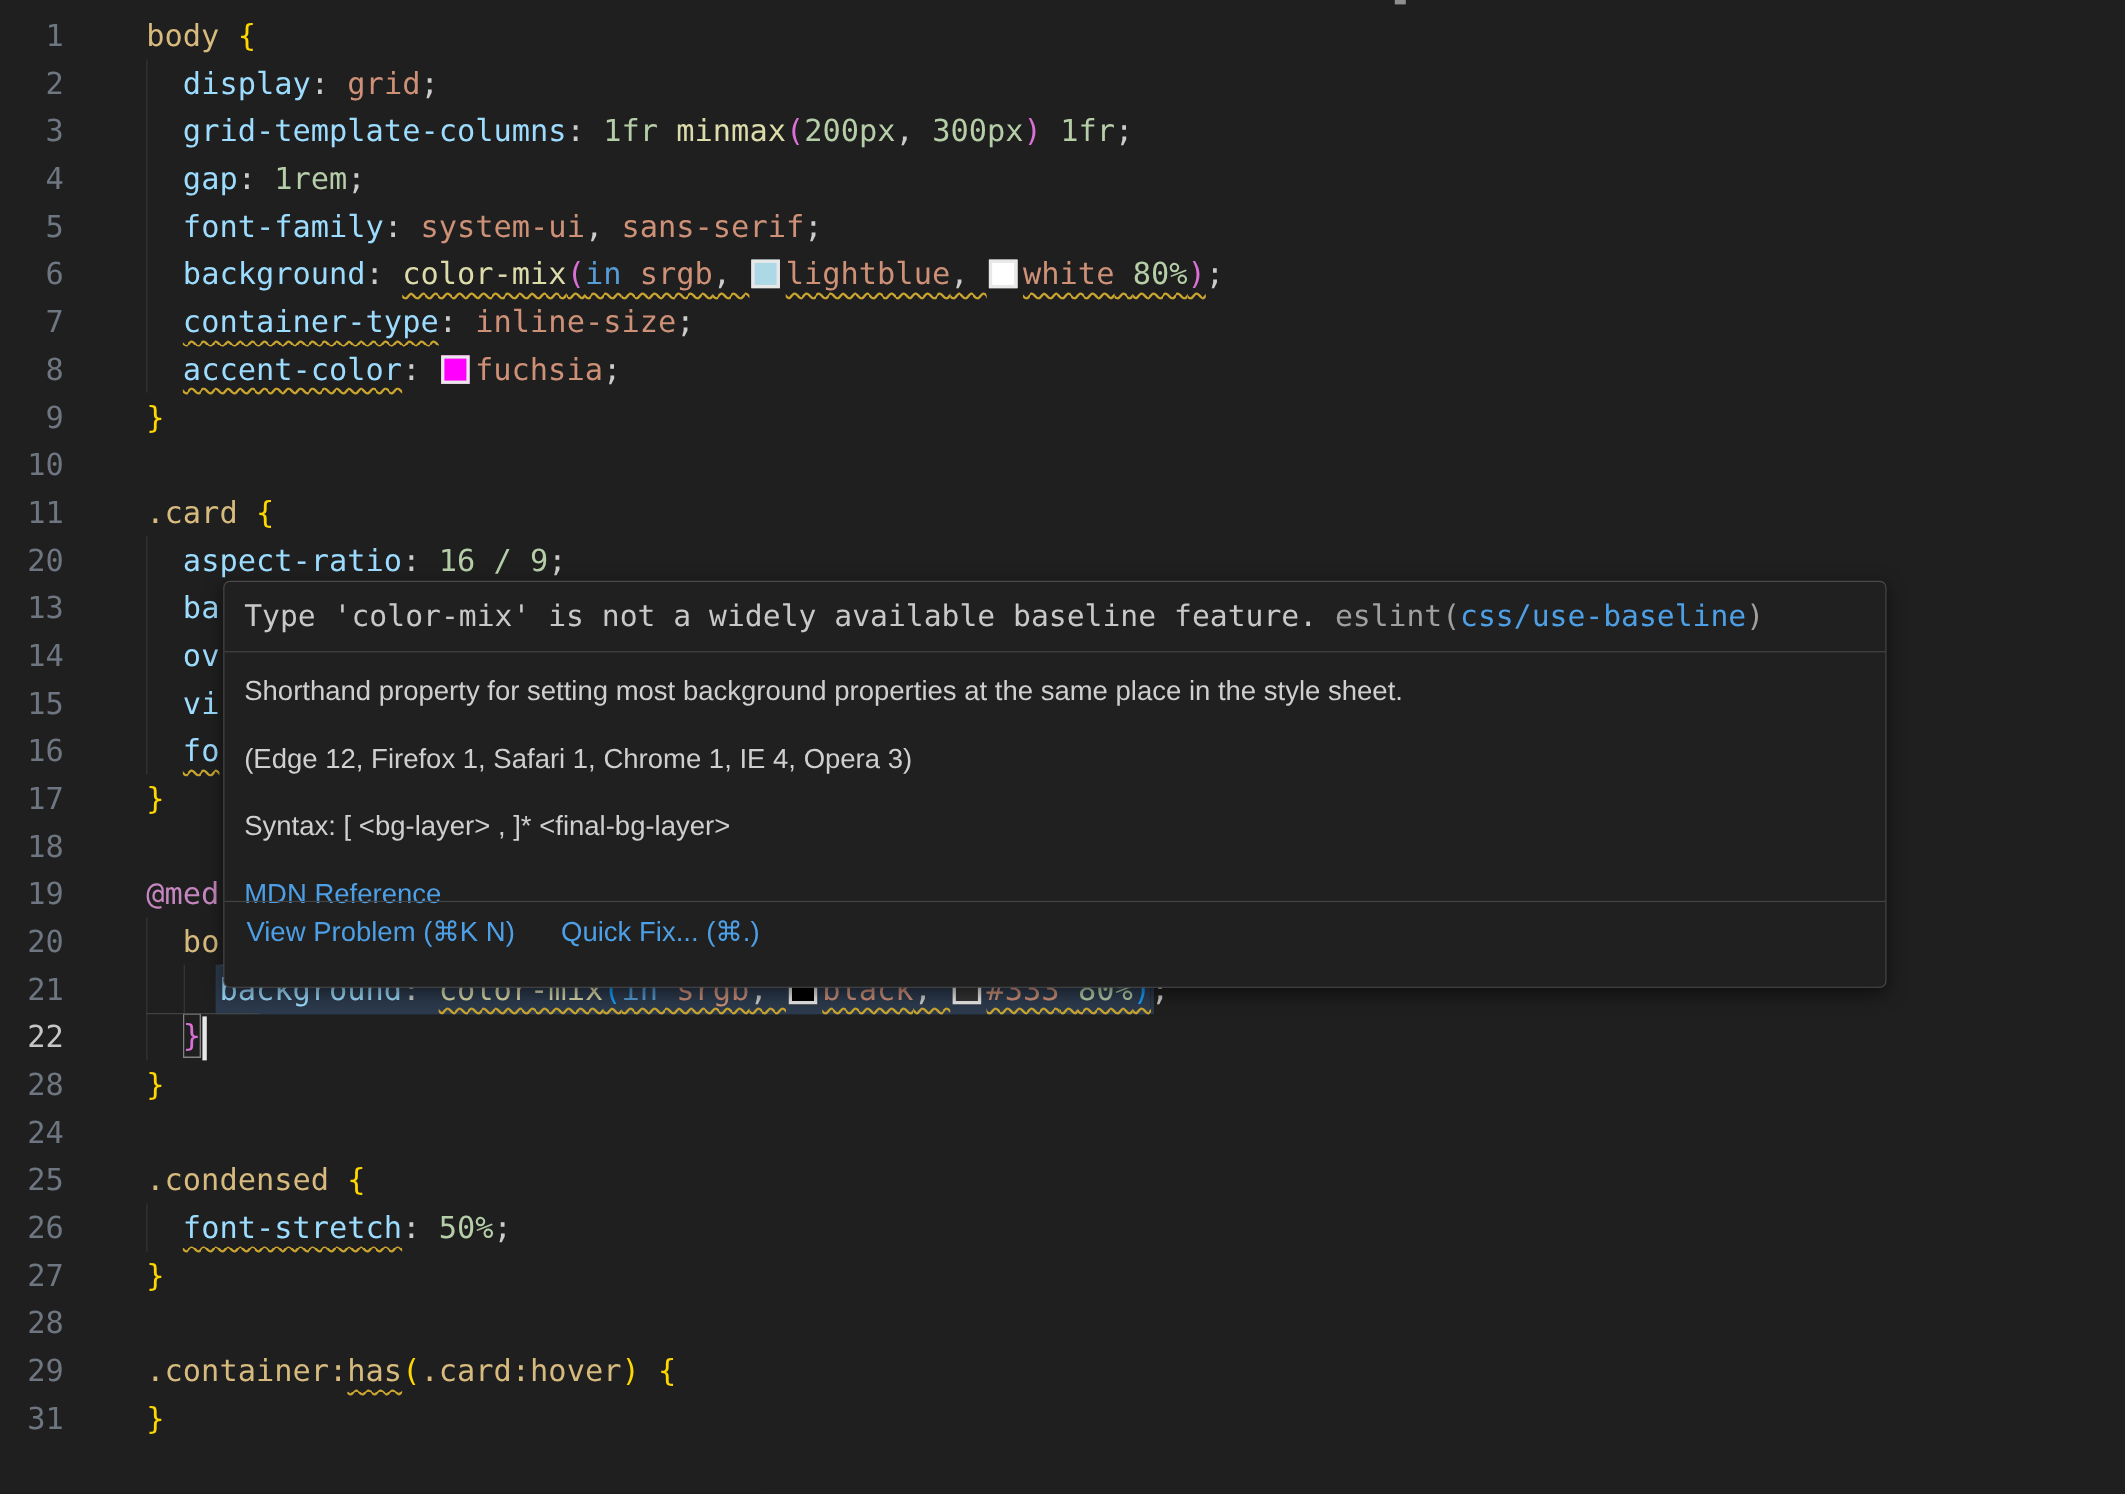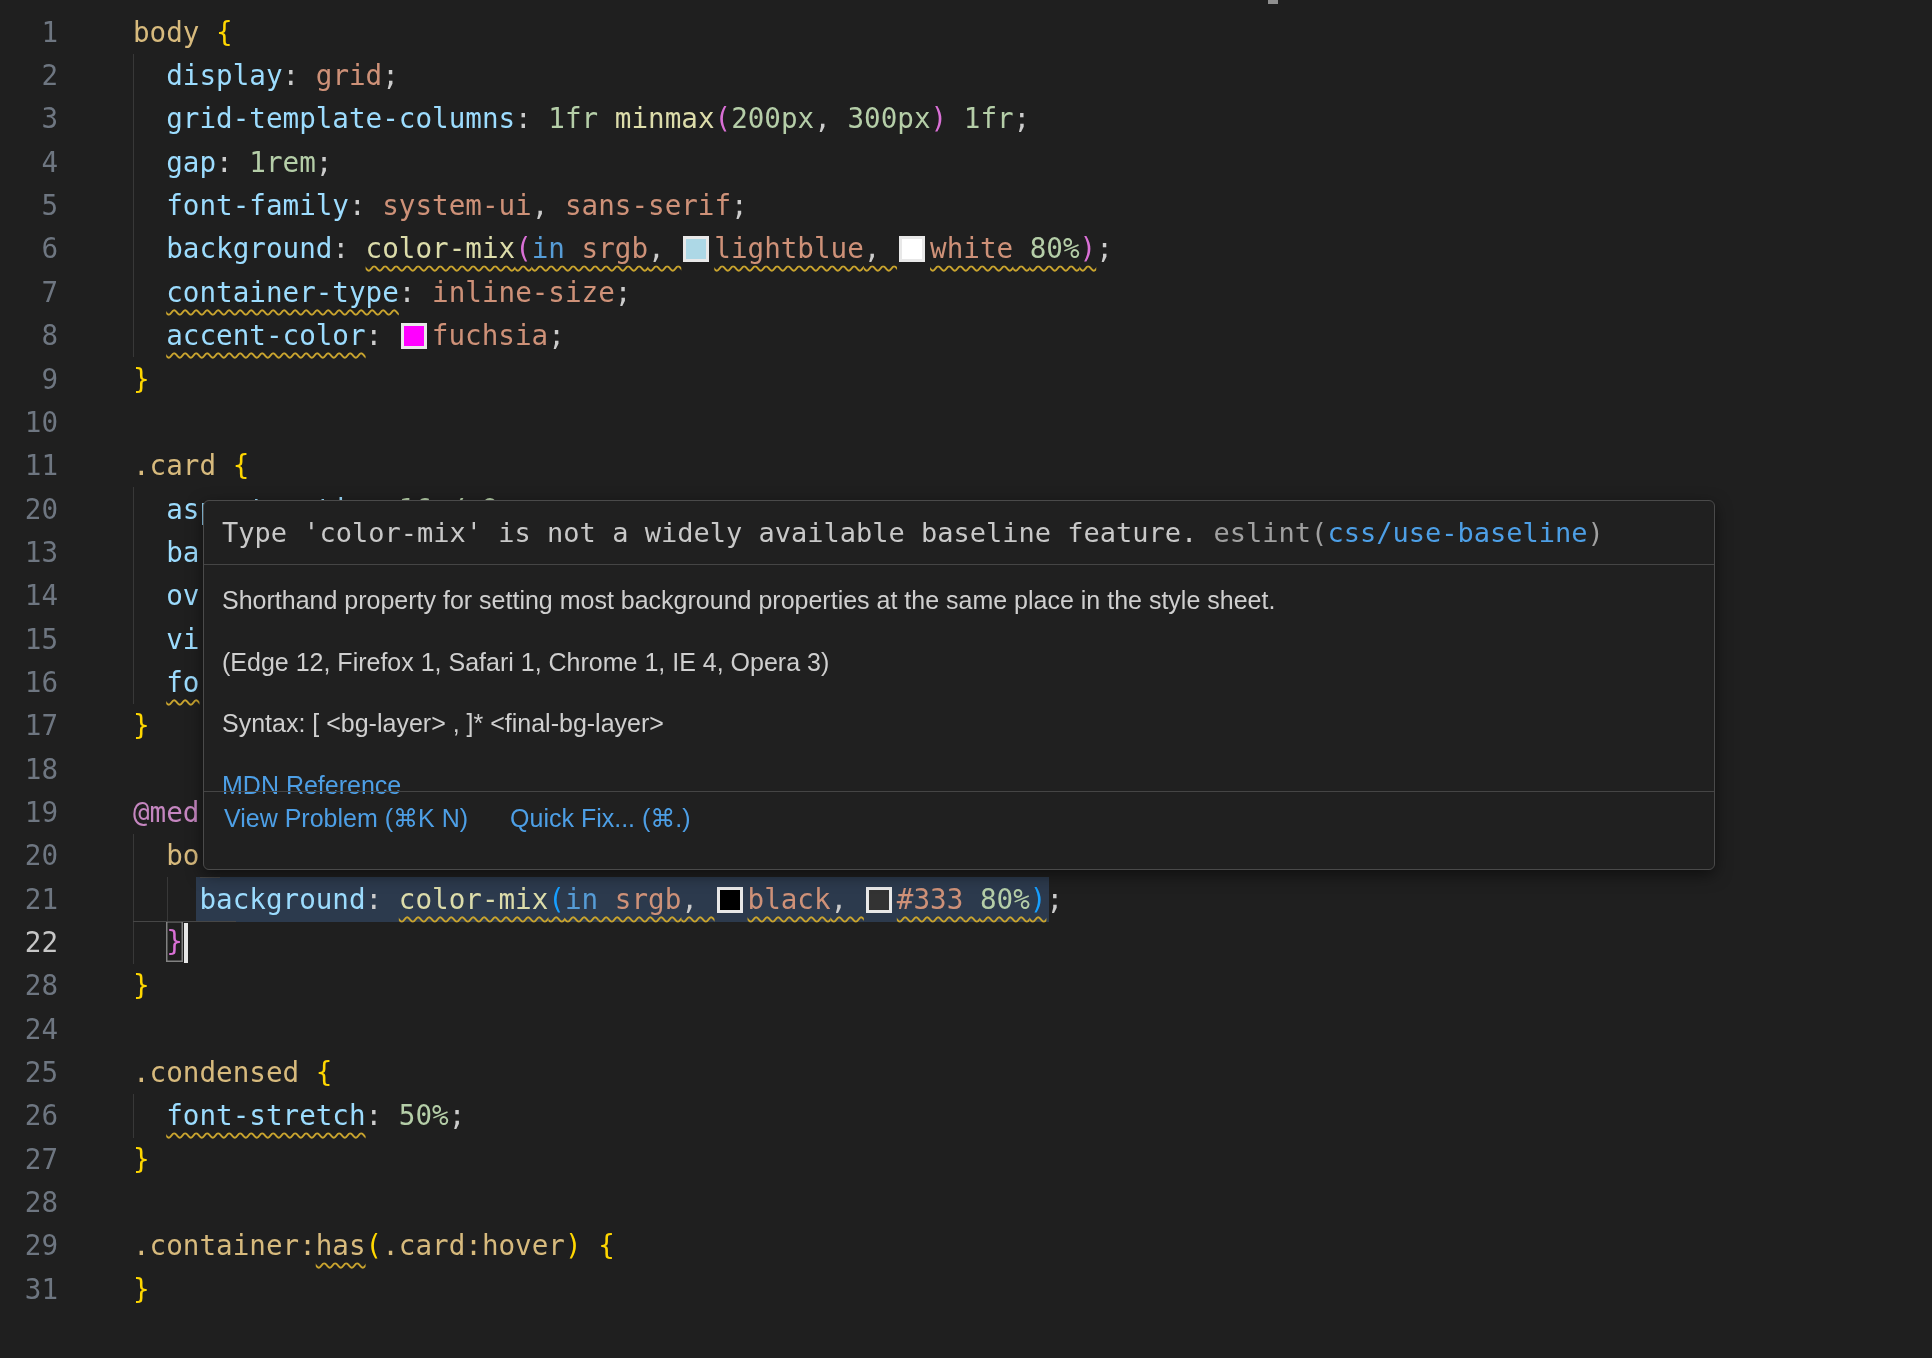--- a/index.html
+++ b/index.html
@@ -16,21 +16,21 @@
   .sq{text-decoration-line:underline;text-decoration-style:wavy;text-decoration-color:var(--squiggle);text-decoration-thickness:2.4px;text-underline-offset:7px}
   .hl{background:var(--selection);padding:6px 0;box-shadow:3px 0 0 var(--selection),-3px 0 0 var(--selection)}
   .caret{display:inline-block;width:3.5px;height:40px;background:var(--caret);vertical-align:middle;margin-left:1px}
   .match{display:inline-block;width:17px;height:41px;line-height:41px;box-shadow:inset 0 0 0 1.5px var(--match_border)}
   
   .c-prop{color:var(--tc_prop)} .c-val{color:var(--tc_val)} .c-num{color:var(--tc_num)}
   .c-func{color:var(--tc_func)} .c-sel{color:var(--tc_sel)} .c-kw{color:var(--tc_kw)}
   .c-atrule{color:var(--tc_atrule)} .c-punct{color:var(--tc_punct)}
   .c-brace1{color:var(--tc_brace1)} .c-brace2{color:var(--tc_brace2)} .c-brace3{color:var(--tc_brace3)}
 
-  #tooltip{position:absolute;left:203px;top:500px;width:1512px;height:370px;box-sizing:border-box;
+  #tooltip{position:absolute;left:203px;top:528px;width:1512px;height:370px;box-sizing:border-box;
     background:#202020;border:1.5px solid #4a4a4a;border-radius:6px;z-index:10;
     font-family:"Liberation Sans",sans-serif;color:#cfcfcf;box-shadow:0 5px 16px rgba(0,0,0,.5)}
   .diag{height:63px;display:flex;align-items:center;padding:0 18px;border-bottom:1px solid #454545;
     font-family:"DejaVu Sans Mono",monospace;font-size:27px;color:#c8c8c8;white-space:pre;overflow:hidden}
   .diag .src{color:#a0a0a0}
   .diag .rule{color:var(--link);text-underline-offset:5px;cursor:pointer}
   .hbody{padding:5px 18px 0;font-size:25px}
   .hrow{height:61.5px;line-height:61.5px;white-space:pre;overflow:hidden}
   .mdn{color:var(--link);cursor:pointer}
   .acts{position:absolute;left:0;right:0;bottom:0;height:53px;border-top:1px solid #454545;

